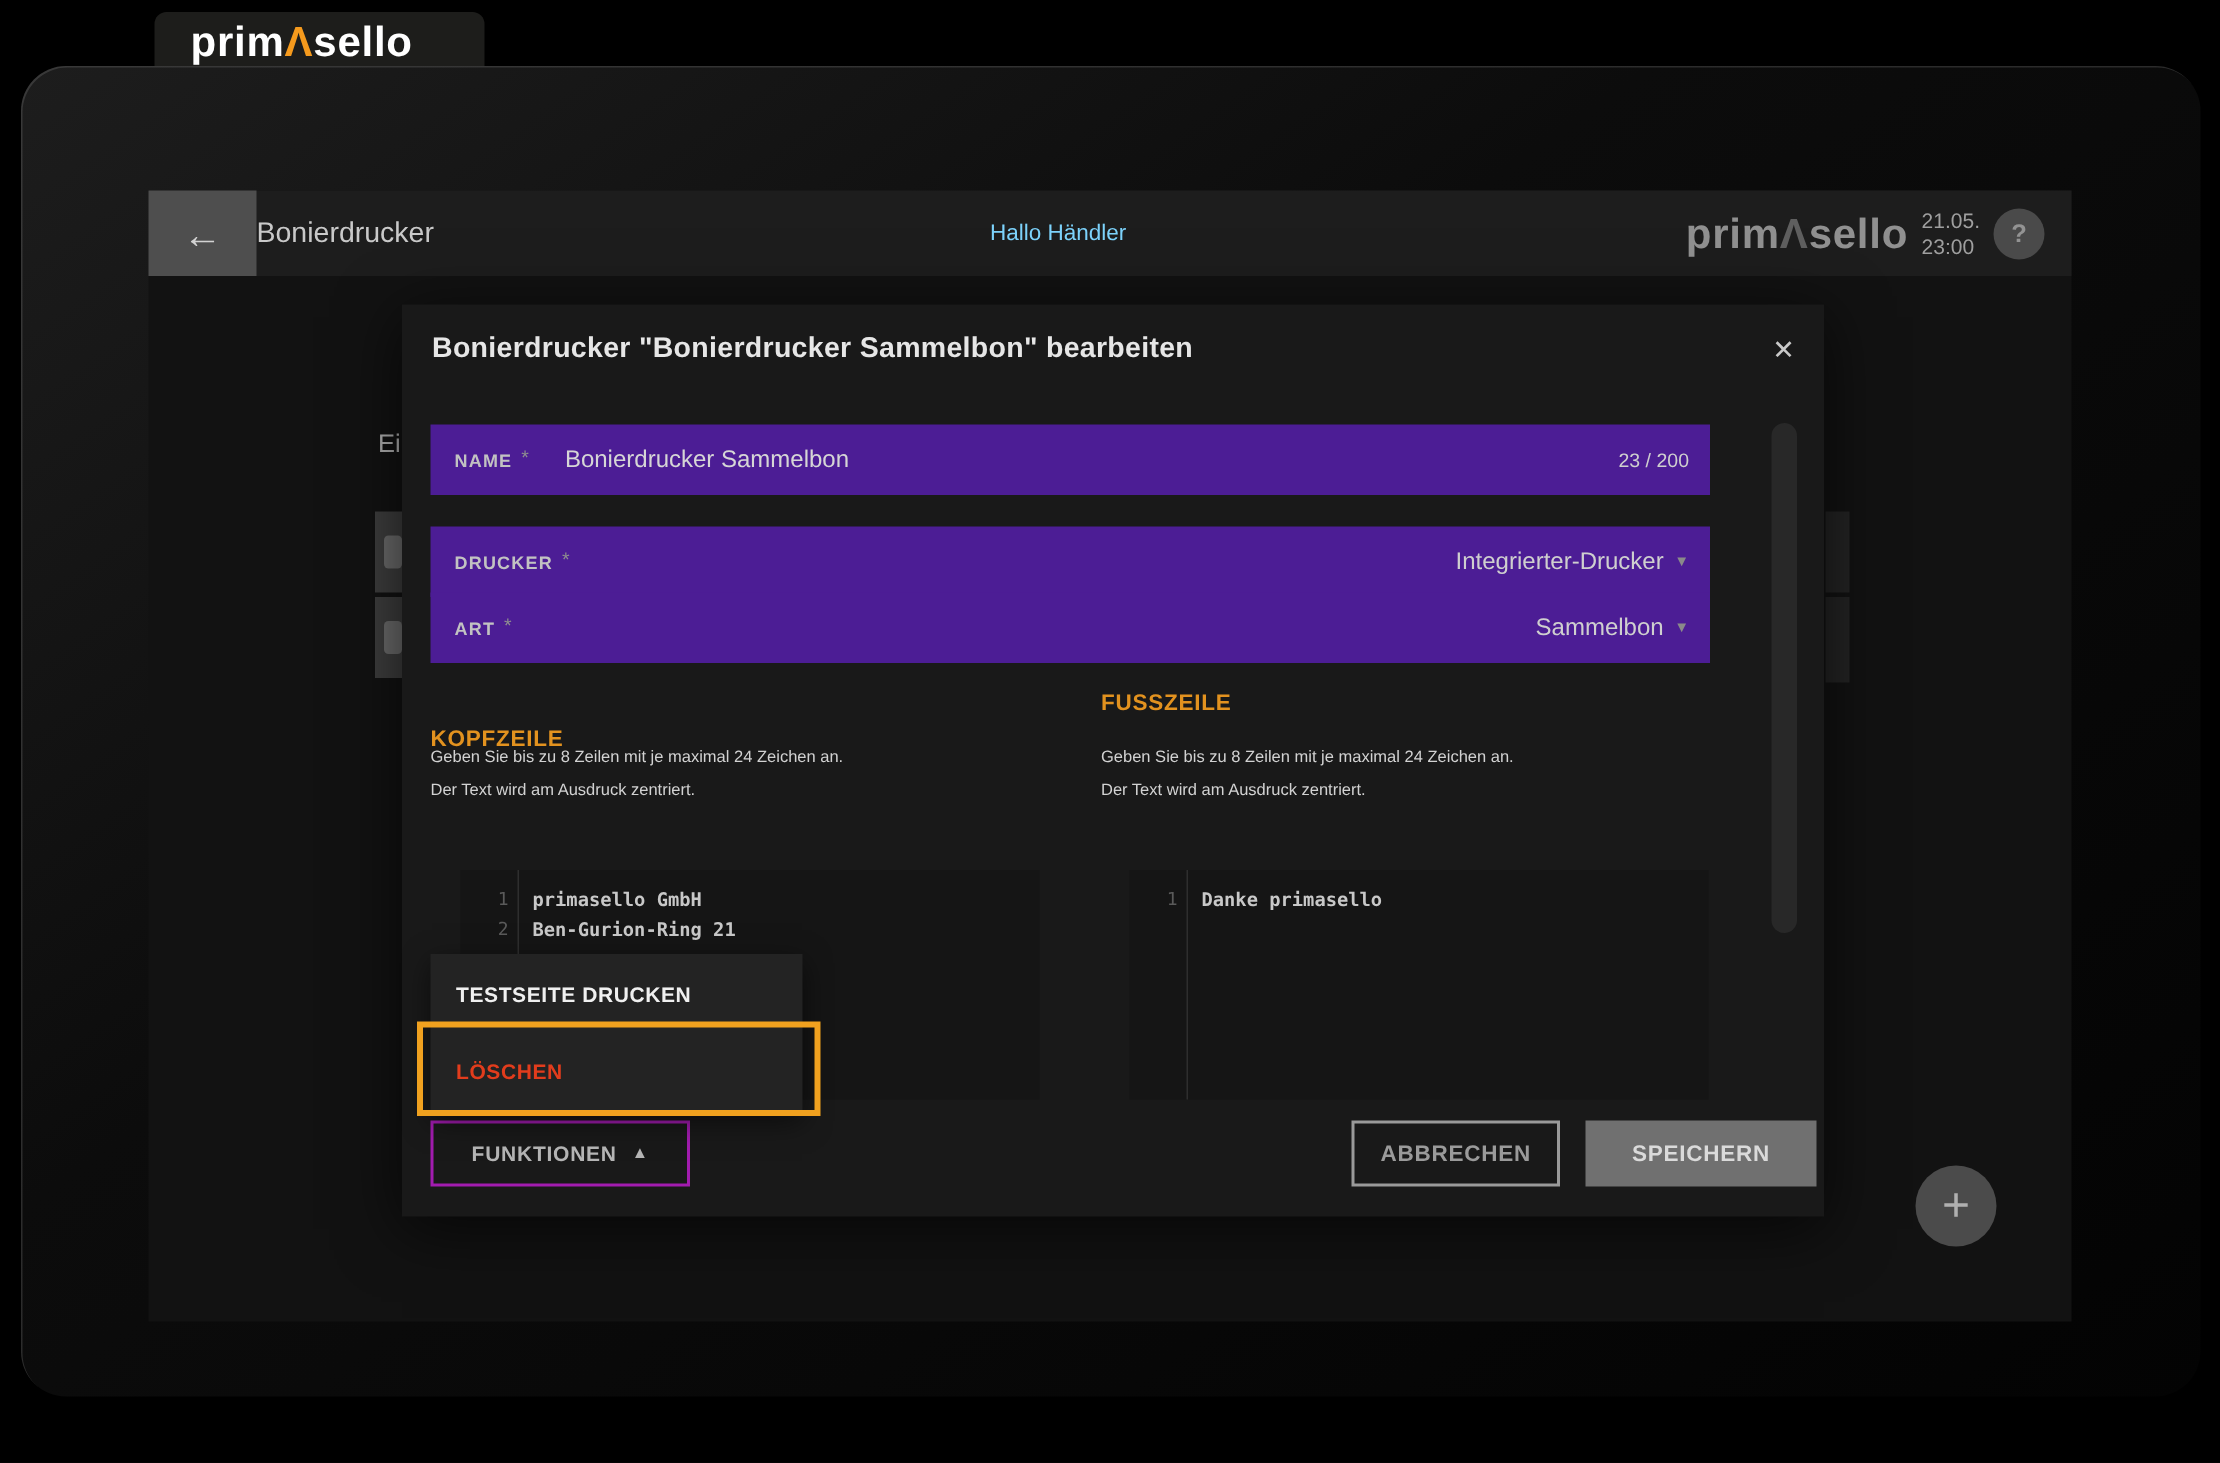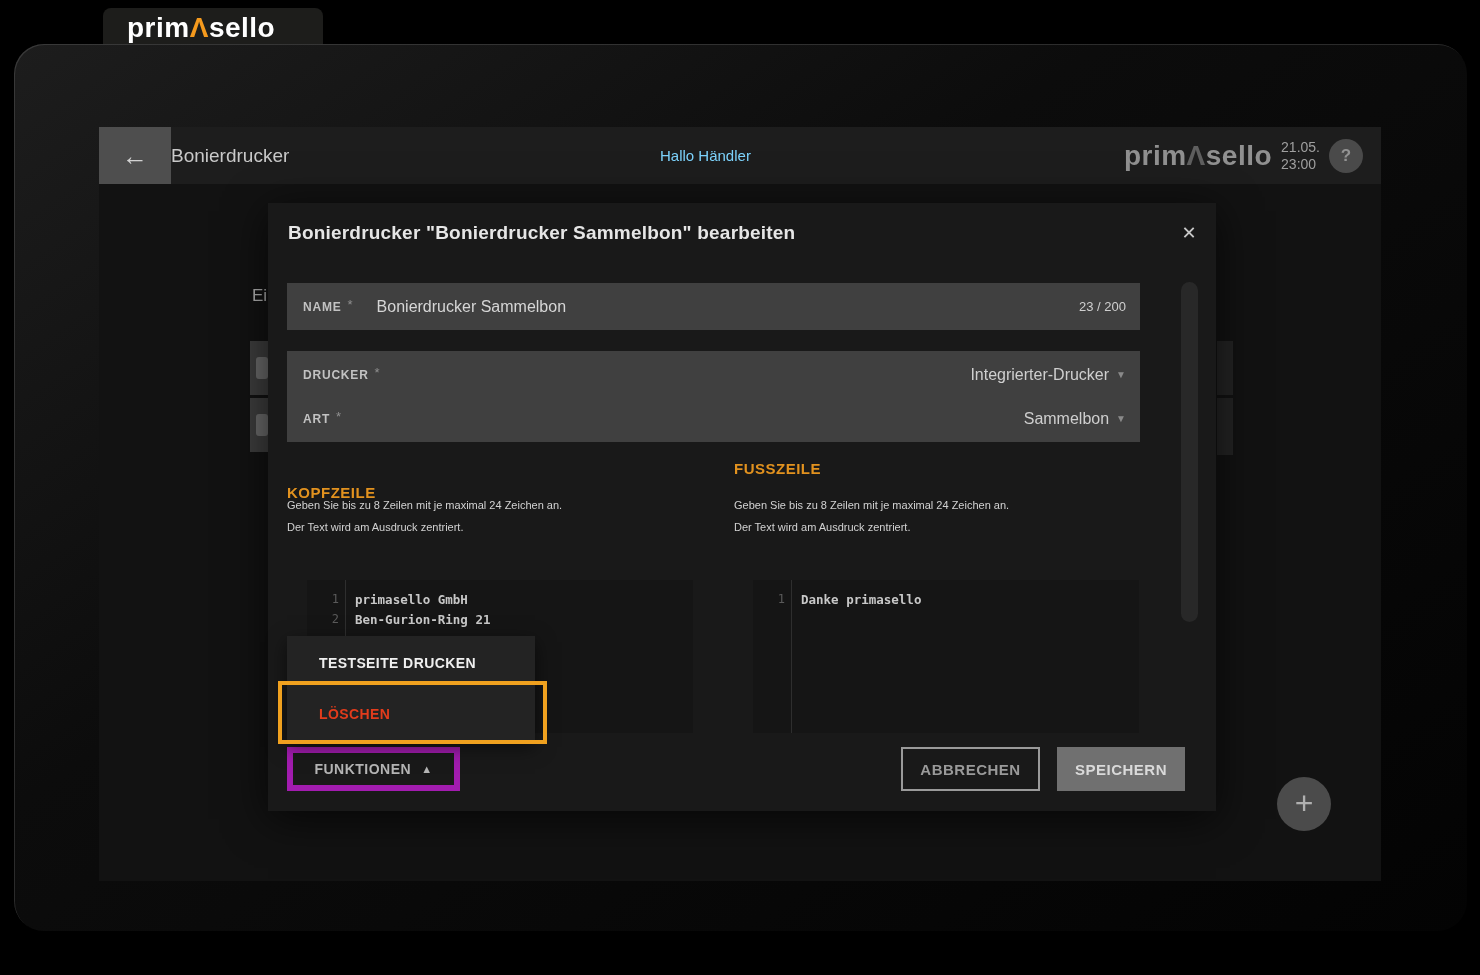--- a/index.html
+++ b/index.html
@@ -52,21 +52,21 @@
   
   .modal { position:absolute; left:169px; top:76px; width:948px; height:608px;
            background:#191919; box-shadow:0 8px 40px rgba(0,0,0,.65); }
   .modal-title { position:absolute; left:20px; top:19px; font-size:19px;
                  font-weight:600; color:#e6e6e6; letter-spacing:.2px; }
   .modal-close { position:absolute; left:905px; top:14px; width:32px; height:32px;
                  display:flex; align-items:center; justify-content:center;
                  font-size:18px; color:#c9c9c9; cursor:default; }
 
   .field-row { position:absolute; left:19px; width:853px; height:47px;
-               background:#404040; display:flex; align-items:center;
+               background:#4c1d95; display:flex; align-items:center;
                padding:0 14px 0 16px; }
   .row-name    { top:80px; }
   .row-drucker { top:148px; }
   .row-art     { top:192px; }
   .field-label { font-size:12px; font-weight:700; color:#c2c2c2;
                  letter-spacing:.8px; }
   .field-req { font-size:13px; color:#8f8f8f; margin-left:6px; position:relative; top:-2px; }
   .field-value { margin-left:24px; font-size:16px; color:#d6d6d6; }
   .field-counter { margin-left:auto; font-size:13px; color:#cfcfcf; }
   .select-value { margin-left:auto; font-size:16px; color:#cfcfcf; }
@@ -94,38 +94,38 @@
   .line-text { margin-left:16px; font-family:"DejaVu Sans Mono",monospace;
                font-size:12.5px; font-weight:700; color:#c8c8c8; white-space:pre; }
 
   .scrollbar-thumb { position:absolute; left:913px; top:79px; width:17px;
                      height:340px; border-radius:9px; background:#282828; }
 
   
   .menu { position:absolute; left:19px; top:433px; width:248px; height:105px;
           background:#232323; box-shadow:0 6px 18px rgba(0,0,0,.55); z-index:5;
           display:flex; flex-direction:column; justify-content:space-evenly; }
-  .menu-item { height:50px; display:flex; align-items:center; padding-left:32px;
+  .menu-item { height:50px; display:flex; align-items:center; padding-left:17px;
                font-size:14px; font-weight:700; letter-spacing:.4px; }
   .menu-item-test { color:#f0f0f0; }
   .menu-item-delete { color:#e23c1c; }
 
   .annotation-box { position:absolute; left:10px; top:478px; width:269px; height:63px;
                     border:4px solid #f0a11f; z-index:6; pointer-events:none; }
 
   
   .btn { position:absolute; top:544px; height:44px; display:flex;
          align-items:center; justify-content:center; font-weight:700;
          letter-spacing:.5px; }
-  .btn-funktionen { left:19px; width:173px; border:6px solid #a21caf;
+  .btn-funktionen { left:19px; width:173px; border:2px solid #a21caf;
                     color:#b5b5b5; font-size:14px; gap:10px; }
   .btn-funktionen .caret-up { font-size:11px; color:#b5b5b5; }
   .btn-cancel { left:633px; width:139px; border:2px solid #9a9a9a;
                 color:#9a9a9a; font-size:15px; }
-  .btn-save { left:789px; width:128px; background:#707070; color:#dadada;
+  .btn-save { left:789px; width:154px; background:#707070; color:#dadada;
               font-size:15px; }
 
   
   .fab { position:absolute; left:1178px; top:650px; width:54px; height:54px;
          border-radius:50%; background:#4b4b4b; display:flex; align-items:center;
          justify-content:center; }
   .fab .plus { font-size:32px; font-weight:200; color:#b0b0b0; line-height:1;
                margin-top:-3px; }
 </style>
 </head>

